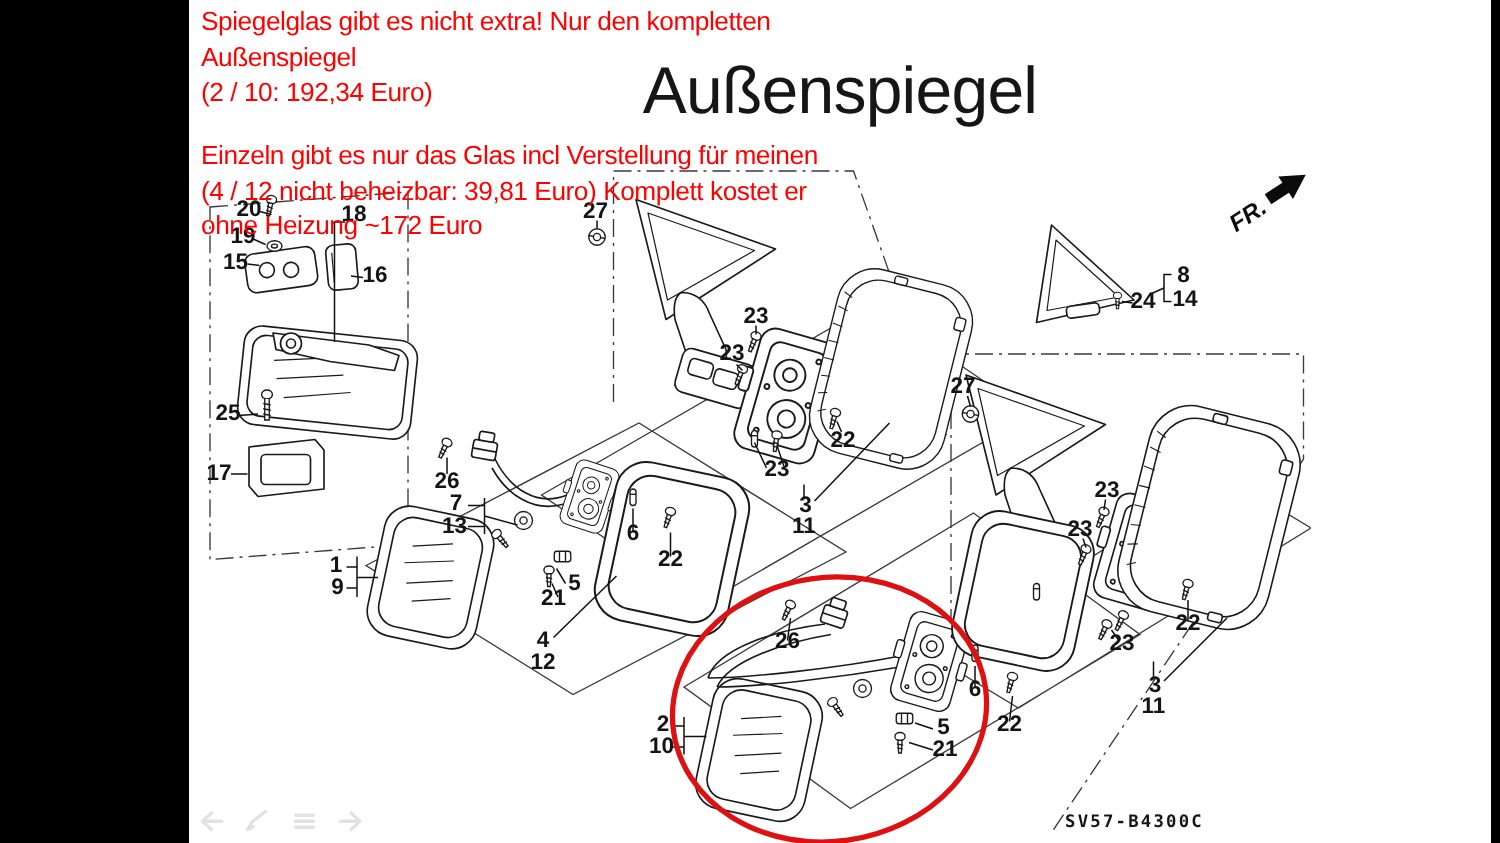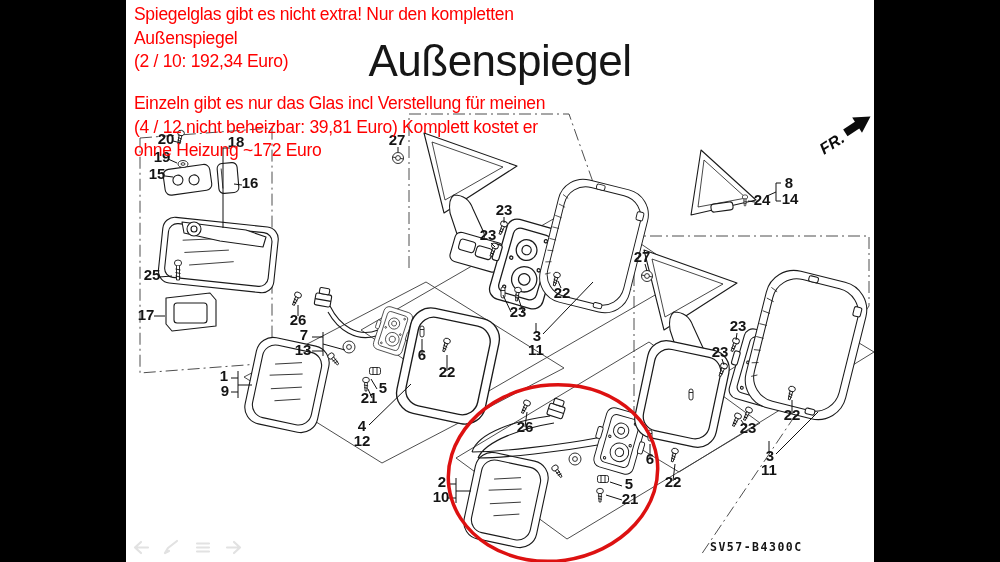--- a/index.html
+++ b/index.html
@@ -1,20 +1,20 @@
 <!DOCTYPE html>
 <html><head>
 <meta charset="utf-8">
 <style>
   html,body{margin:0;padding:0;background:#111;}
   .stage{position:relative;width:1000px;height:562px;background:#000;overflow:hidden;
          font-family:"Liberation Sans",sans-serif;}
   .bar{position:absolute;top:0;height:562px;width:126px;background:#000;}
   .bar-left{left:0}.bar-right{right:0}
-  .slide{position:absolute;left:126px;top:0;width:748px;height:562px;background:#fff;overflow:hidden;}
+  .slide{position:absolute;left:126px;top:0;width:868px;height:562px;background:#fff;overflow:hidden;}
   .annotation{position:absolute;left:8px;color:#ff0000;font-size:17.5px;line-height:23.5px;
               white-space:pre-line;z-index:5;letter-spacing:-0.3px;font-weight:500;}
   .annotation-top{top:3px}
   .annotation-middle{top:92px}
   .slide-title{position:absolute;top:36px;left:0;width:100%;text-align:center;
                font-size:44px;color:#161616;z-index:2;letter-spacing:-0.5px;}
   svg.diagram{position:absolute;left:0;top:0;z-index:1;}
   .plabel-g text{font-family:"Liberation Sans",sans-serif;font-weight:bold;font-size:15px;
                  fill:#141414;text-anchor:middle;}
   .code-text{font-family:"DejaVu Sans Mono",monospace;font-weight:bold;font-size:11.5px;

